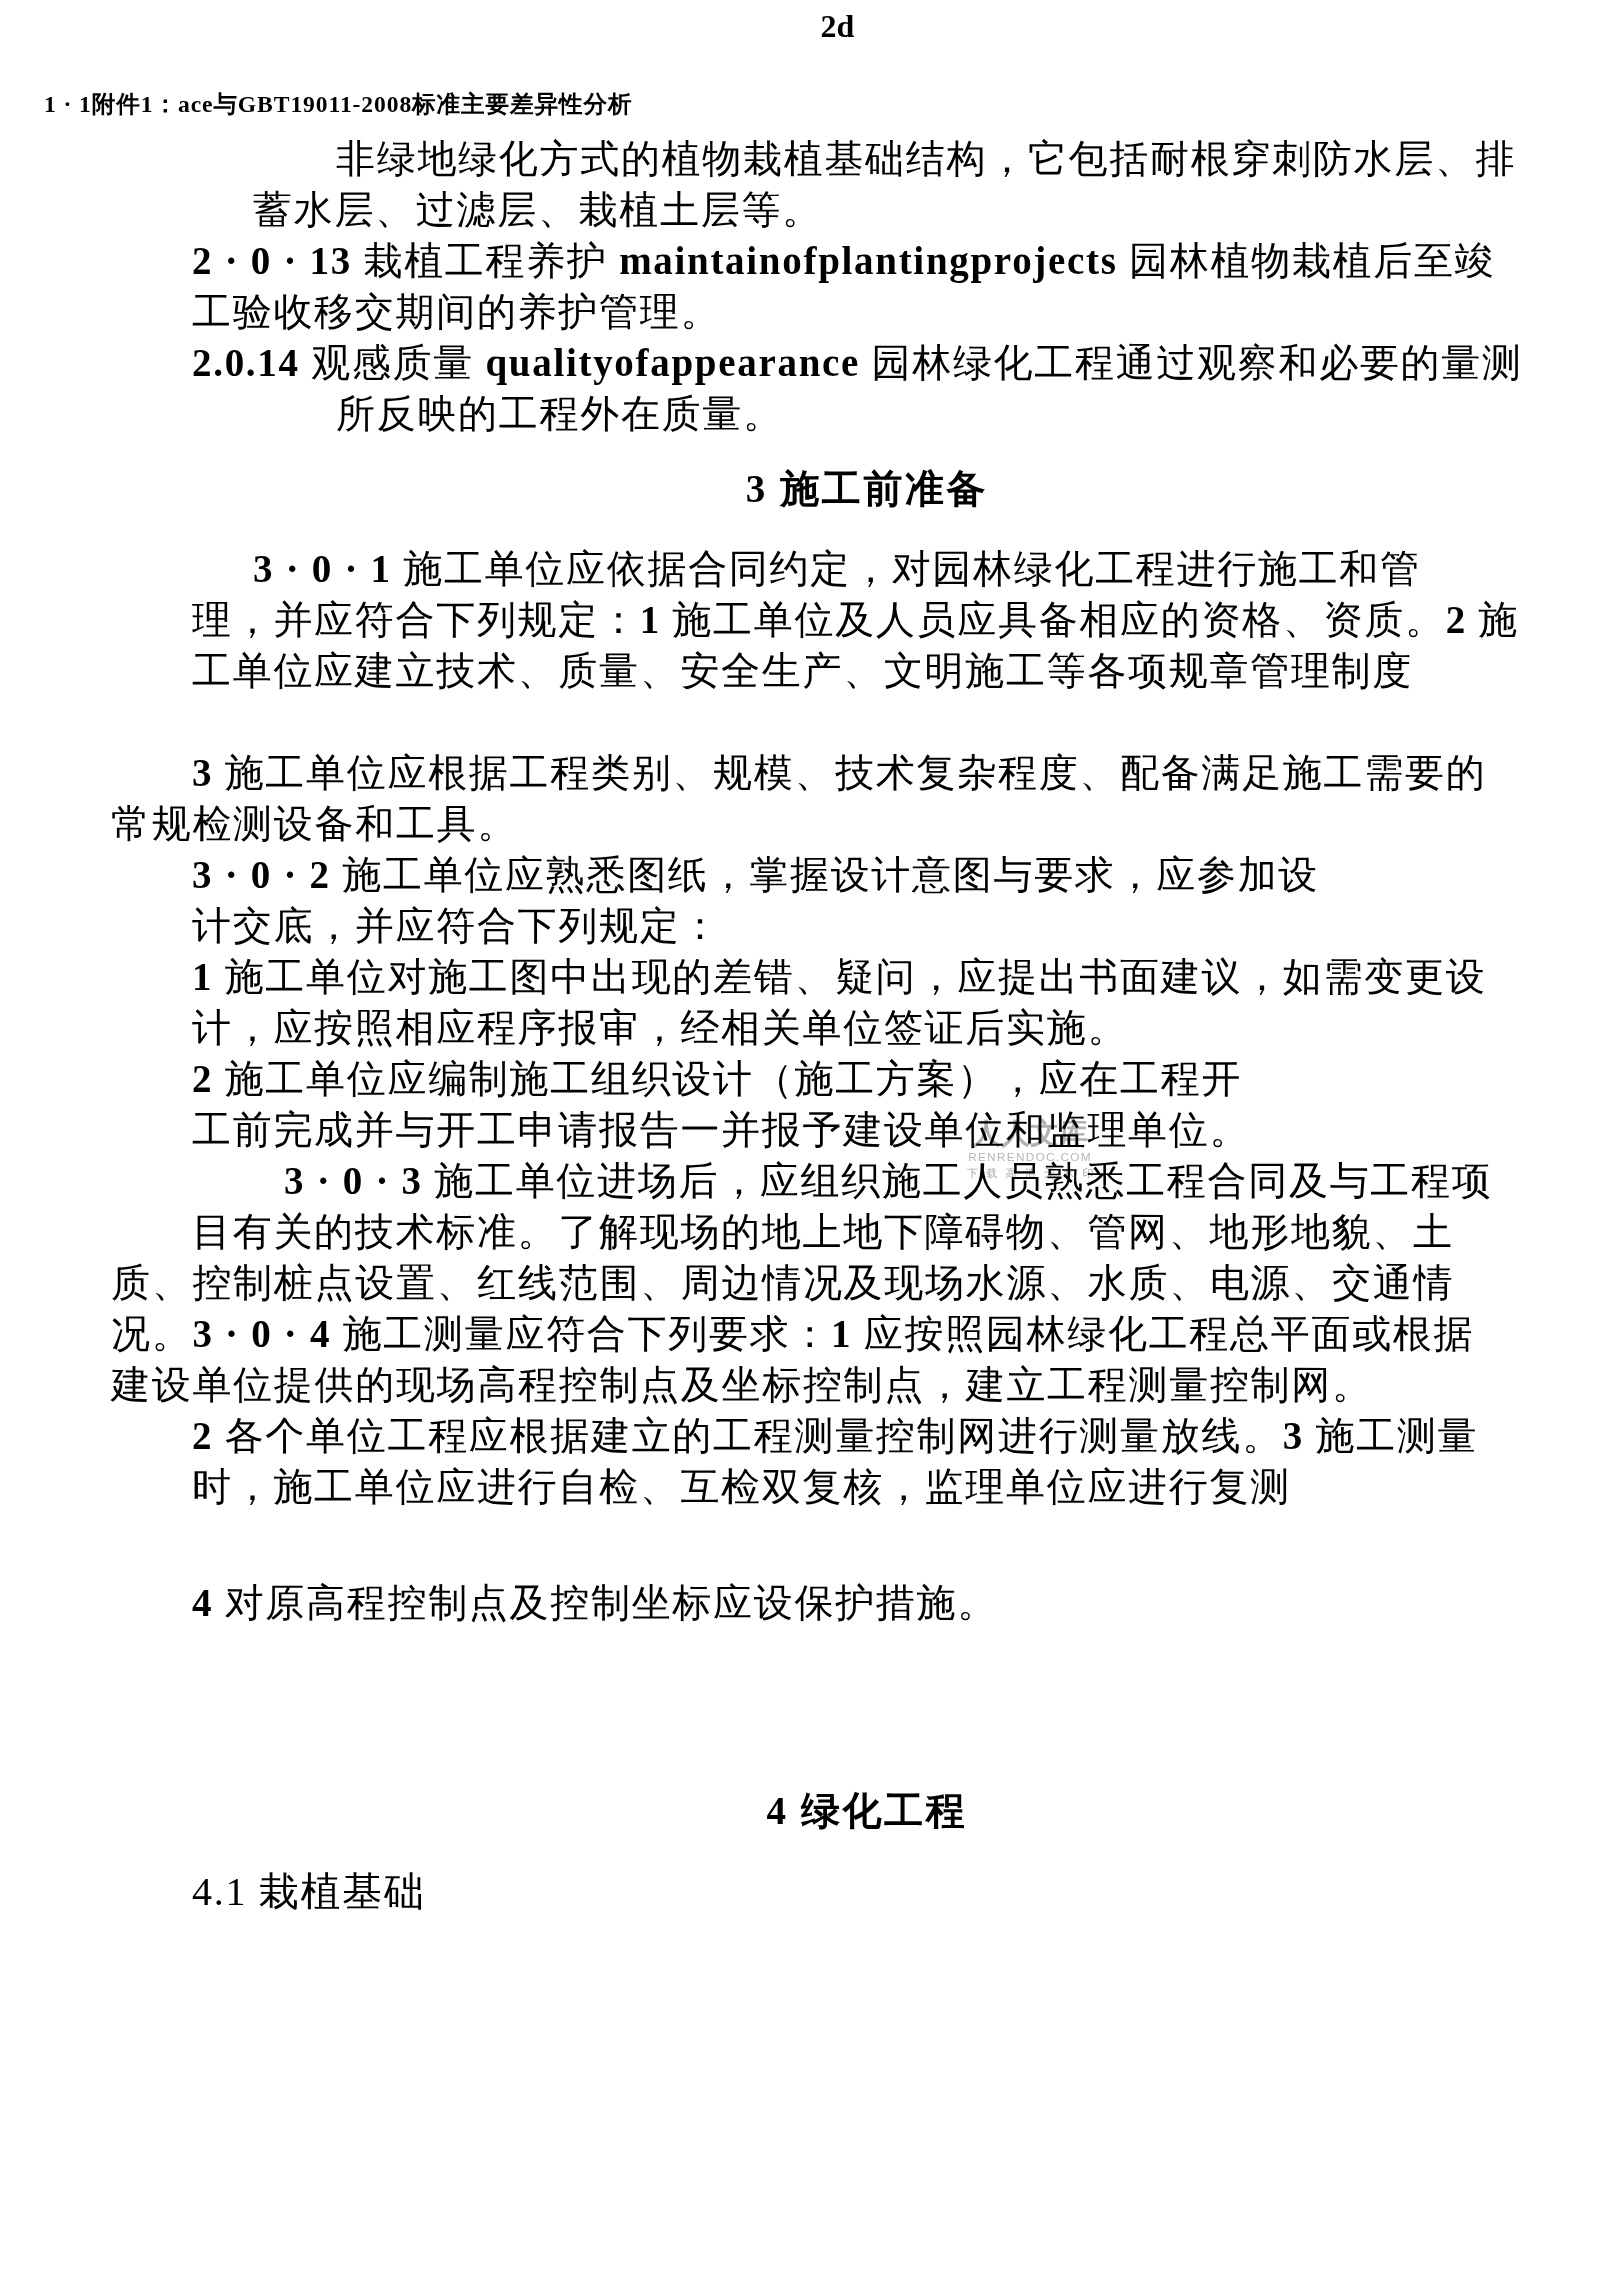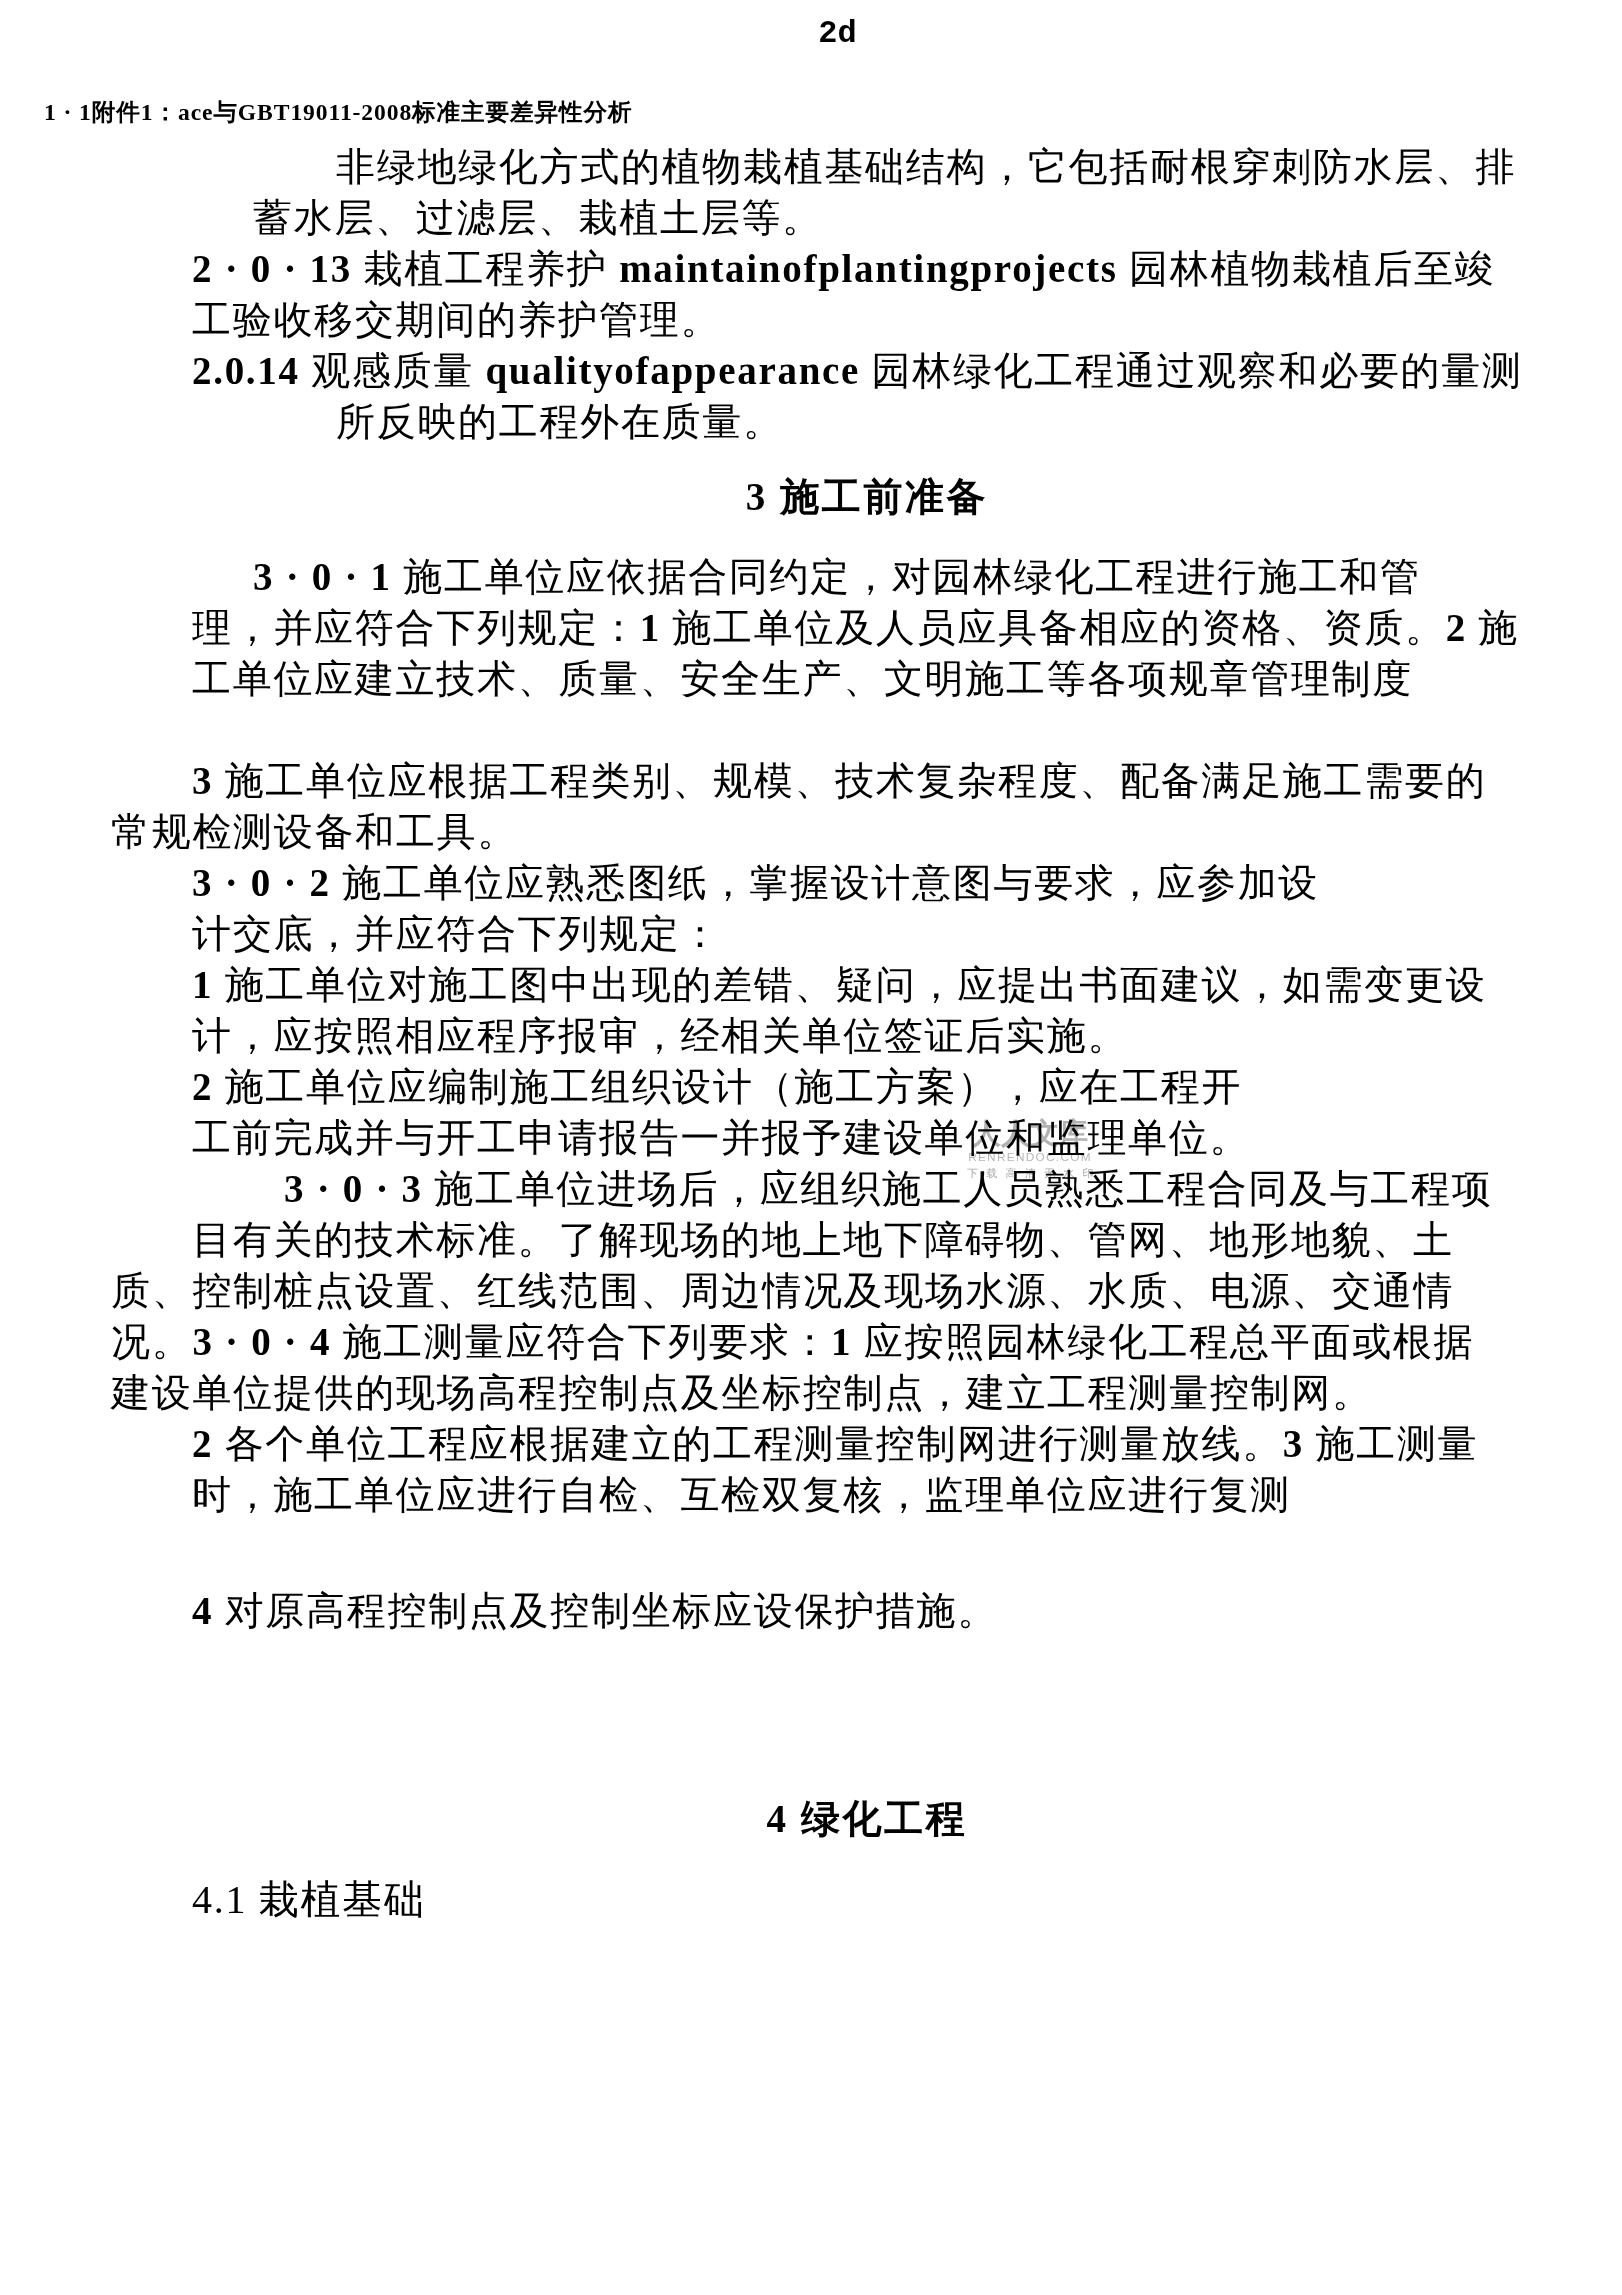--- a/index.html
+++ b/index.html
@@ -6,28 +6,27 @@
   .page {
     position: relative;
     width: 1623px;
     height: 2295px;
     background: #ffffff;
     overflow: hidden;
     color: #000000;
     font-family: "Liberation Serif", "DejaVu Serif", serif;
   }
   .pagenum {
-    margin-top: 15px;
+    margin-top: 7px;
     height: 38px;
     line-height: 38px;
     text-align: center;
     padding-left: 52px;
     font-weight: bold;
     font-size: 32px;
-    font-family: Liberation Mono, monospace;
   }
   .docheader {
     margin-top: 42px;
     height: 35px;
     line-height: 35px;
     text-align: left;
     padding-left: 44px;
     font-weight: bold;
     font-size: 23.6px;
     letter-spacing: 0.9px;

